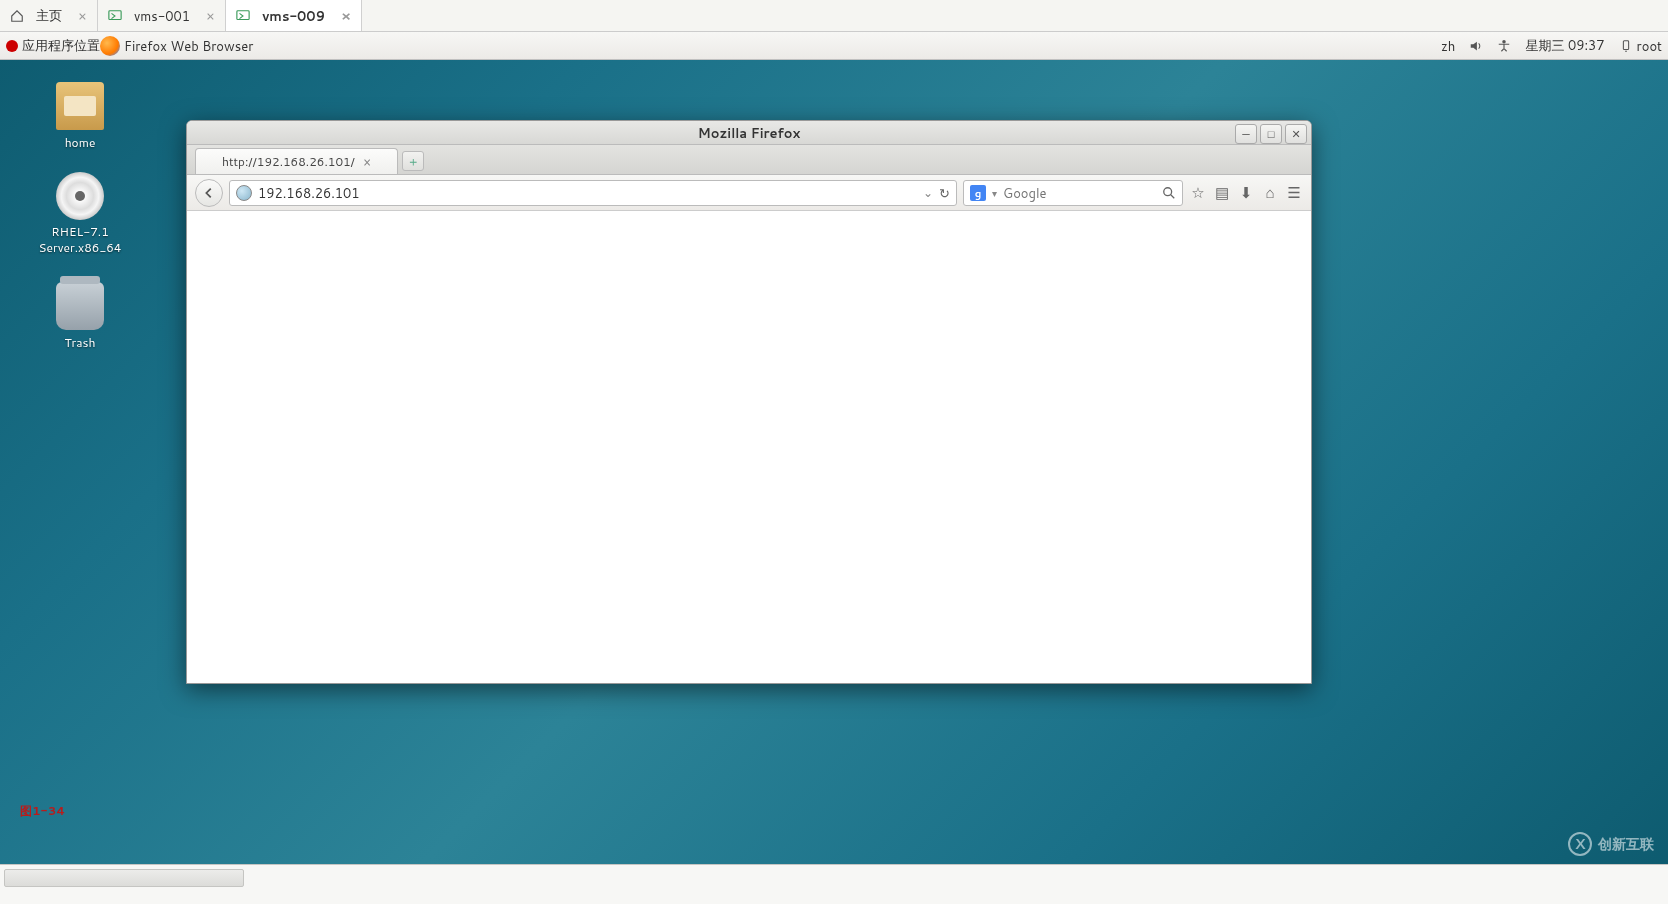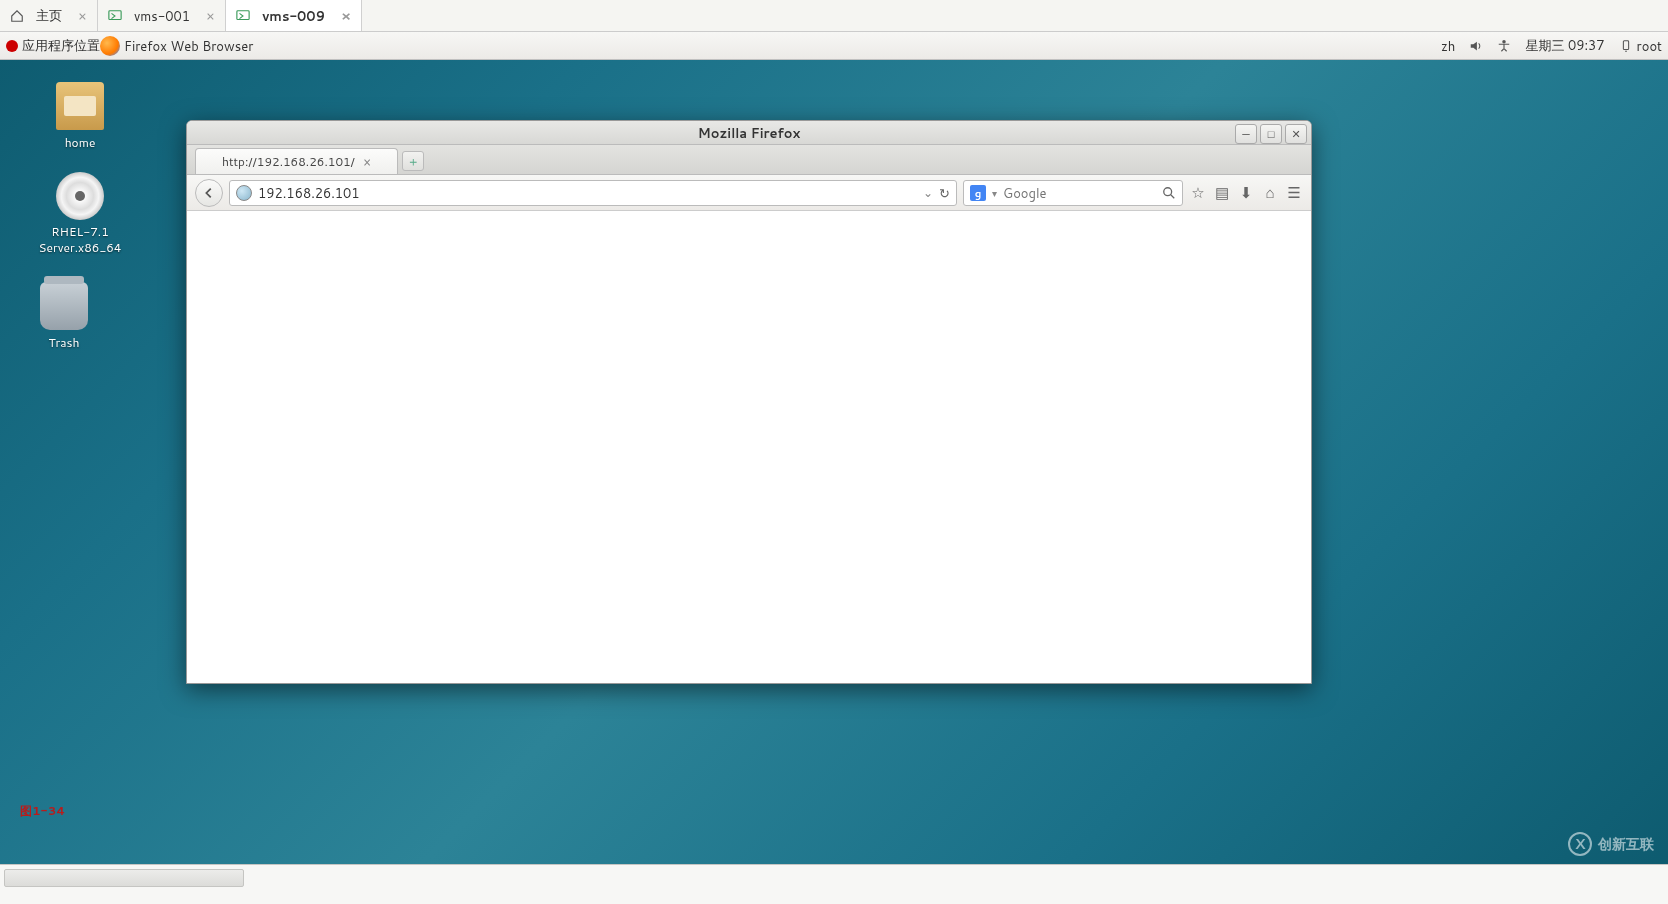--- a/index.html
+++ b/index.html
@@ -146,21 +146,21 @@
 </div>
 
 <div class="desktop-icon icon-home" style="top:82px; left:30px;">
   <div class="icon-img"></div>
   <div>home</div>
 </div>
 <div class="desktop-icon icon-disc" style="top:172px; left:30px;">
   <div class="icon-img"></div>
   <div style="line-height:1.3;">RHEL-7.1 Server.x86_64</div>
 </div>
-<div class="desktop-icon icon-trash" style="top:282px; left:14px;">
+<div class="desktop-icon icon-trash" style="top:282px; left:30px;">
   <div class="icon-img"></div>
   <div>Trash</div>
 </div>
 
 <div class="firefox-window">
   <div class="ff-titlebar">
     <span class="ff-title">Mozilla Firefox</span>
     <div class="ff-win-controls">
       <div class="ff-win-btn">—</div>
       <div class="ff-win-btn">□</div>

